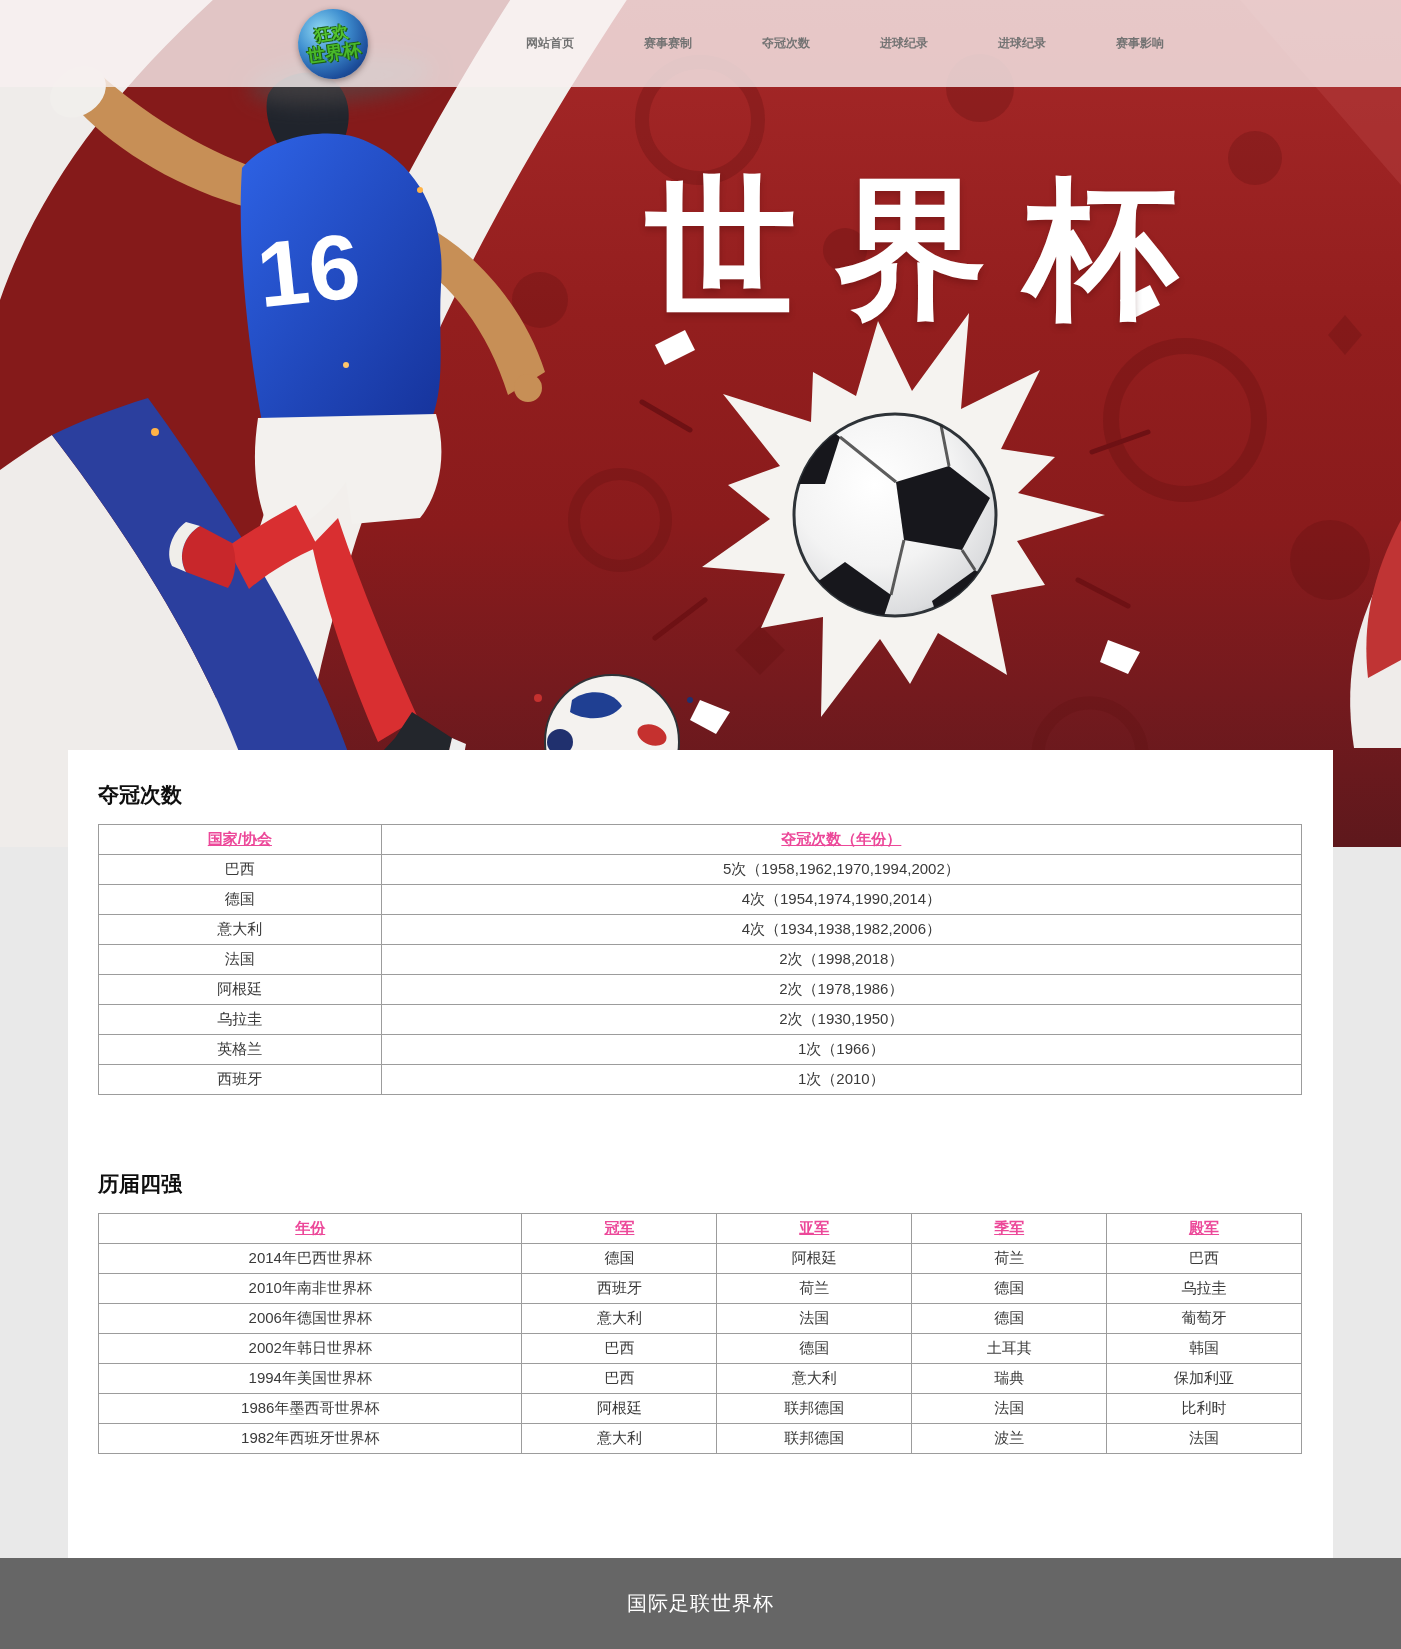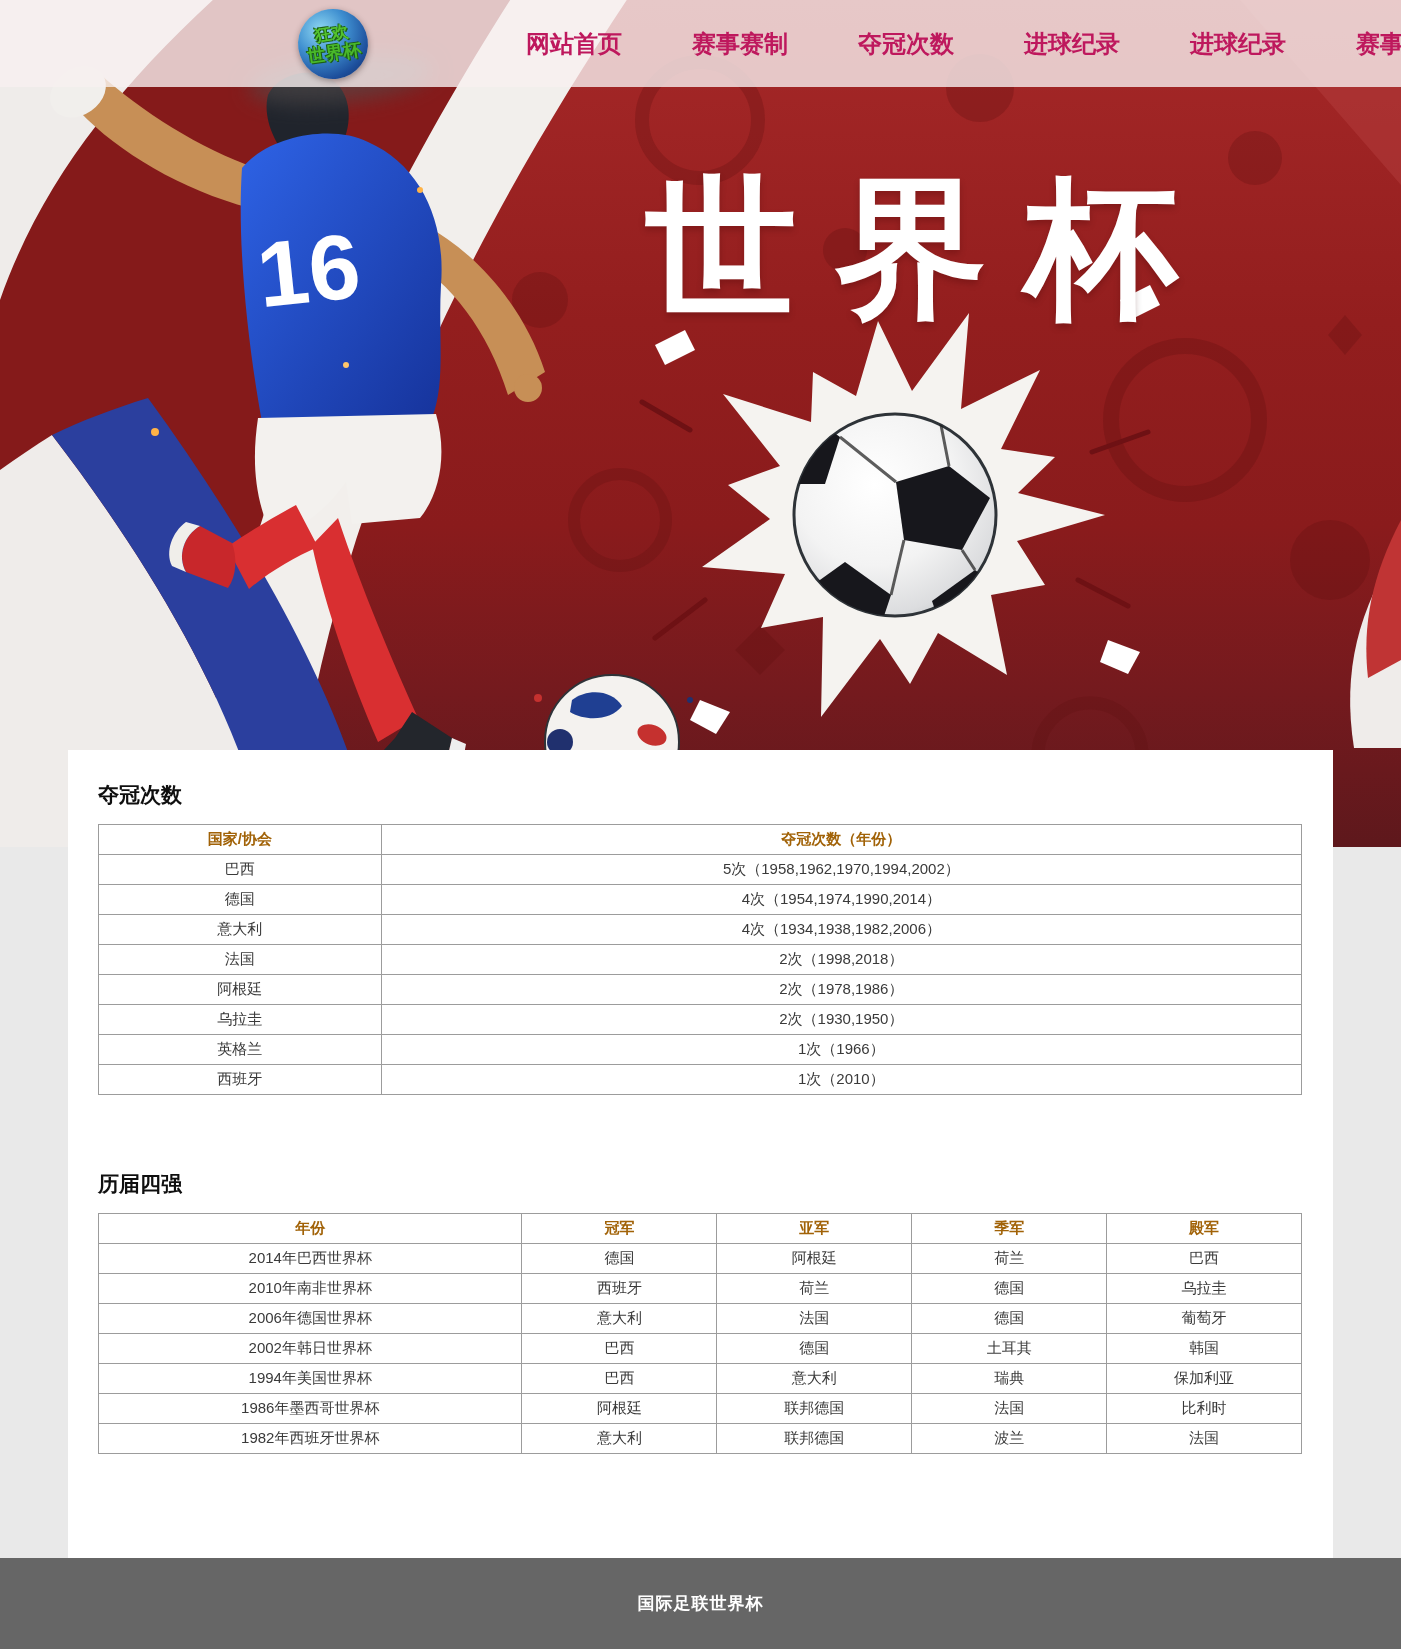--- a/index.html
+++ b/index.html
@@ -29,21 +29,21 @@
   
   .navbar{
     position:absolute;top:0;left:0;width:1401px;height:87px;
     background:rgba(248,240,240,.80);z-index:20;
   }
   .nav-items{
     position:absolute;left:526px;top:0;height:87px;
     display:flex;align-items:center;gap:70px;
   }
   .nav-item{
-    font-size:24px;font-weight:bold;color:#be185d;cursor:pointer;white-space:nowrap;
+    font-size:12px;font-weight:bold;color:#737373;cursor:pointer;white-space:nowrap;
   }
   .logo{
     position:absolute;left:298px;top:9px;width:70px;height:70px;border-radius:50%;
     background:radial-gradient(circle at 35% 28%,#8fd8f2 0%,#3f8fd0 38%,#1d4f9c 72%,#122a5e 100%);
     display:flex;flex-direction:column;align-items:center;justify-content:center;
     transform:rotate(-8deg);z-index:25;cursor:pointer;
     box-shadow:0 2px 6px rgba(40,20,20,.4);
   }
   .logo .l1{font-size:17px;font-weight:900;color:#53c22e;line-height:18px;
     text-shadow:-1px -1px 0 #1c5e14,1px 1px 0 #1c5e14;}
@@ -59,32 +59,32 @@
   }
   .section-heading.second{margin-top:76px;}
   table.data-table{
     width:1204px;border-collapse:collapse;margin-top:16px;
     font-size:15px;color:#3a3a3a;table-layout:fixed;
   }
   table.data-table th,table.data-table td{
     border:1px solid #9c9c9c;text-align:center;height:29px;padding:0 6px;
     overflow:hidden;white-space:nowrap;
   }
-  table.data-table th{font-weight:bold;color:#a16207;}
+  table.data-table th{font-weight:bold;color:#ec4899;text-decoration:underline;}
   table.data-table td{font-weight:normal;}
   
   table[data-table="sections.championships.table"] col.c0{width:23.5%;}
   table[data-table="sections.final_four.table"] col.c0{width:35.2%;}
   table[data-table="sections.final_four.table"] col.cx{width:16.2%;}
   
   .footer{
     position:absolute;top:1558px;left:0;width:1401px;height:91px;
     background:#666666;display:flex;align-items:center;justify-content:center;z-index:10;
   }
-  .footer-text{color:#ffffff;font-size:17px;font-weight:bold;letter-spacing:1px;}
+  .footer-text{color:#ffffff;font-size:20px;font-weight:normal;letter-spacing:1px;}
 </style>
 </head>
 <body>
 
 <div class="hero">
   <svg width="1401" height="847" viewBox="0 0 1401 847">
     <defs>
       <linearGradient id="jerseyGrad" x1="0" y1="0" x2="1" y2="1">
         <stop offset="0" stop-color="#2e63e6"></stop>
           <stop offset="1" stop-color="#16339b"></stop>

